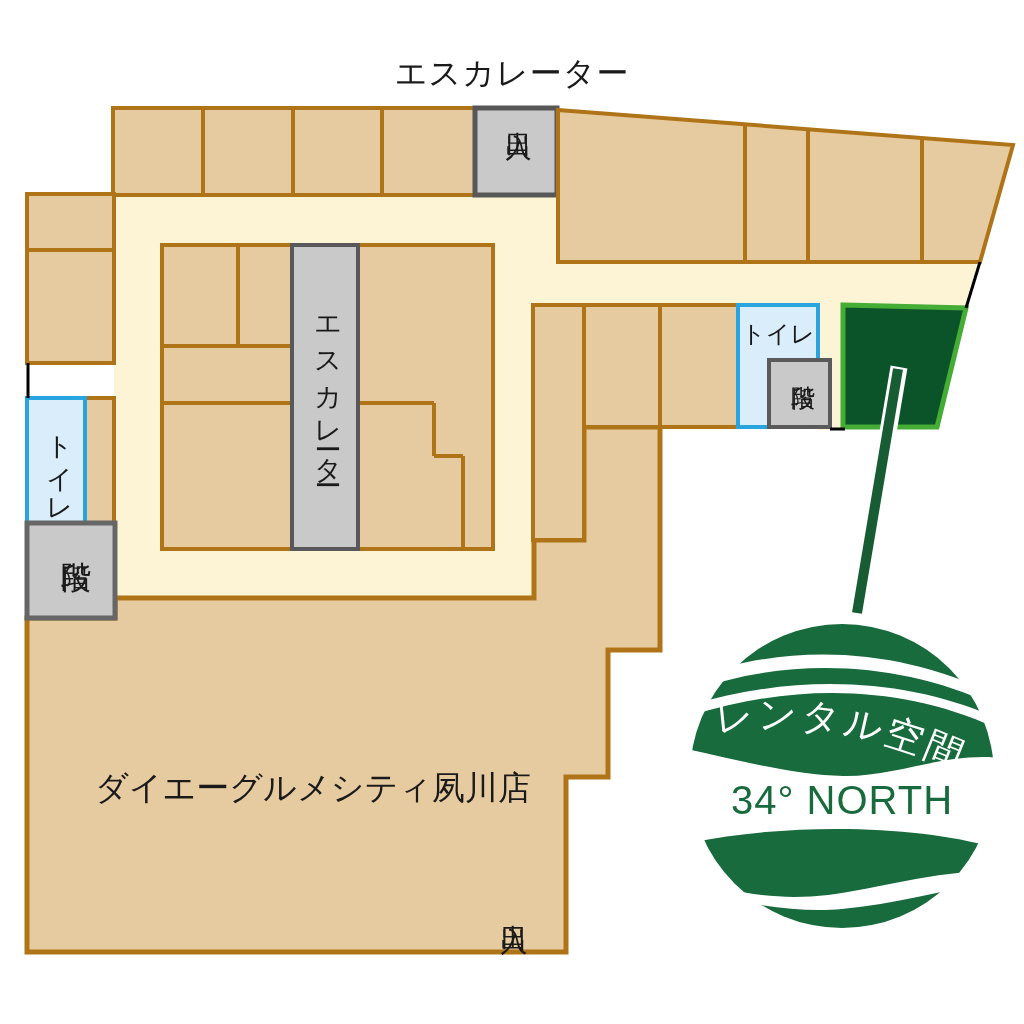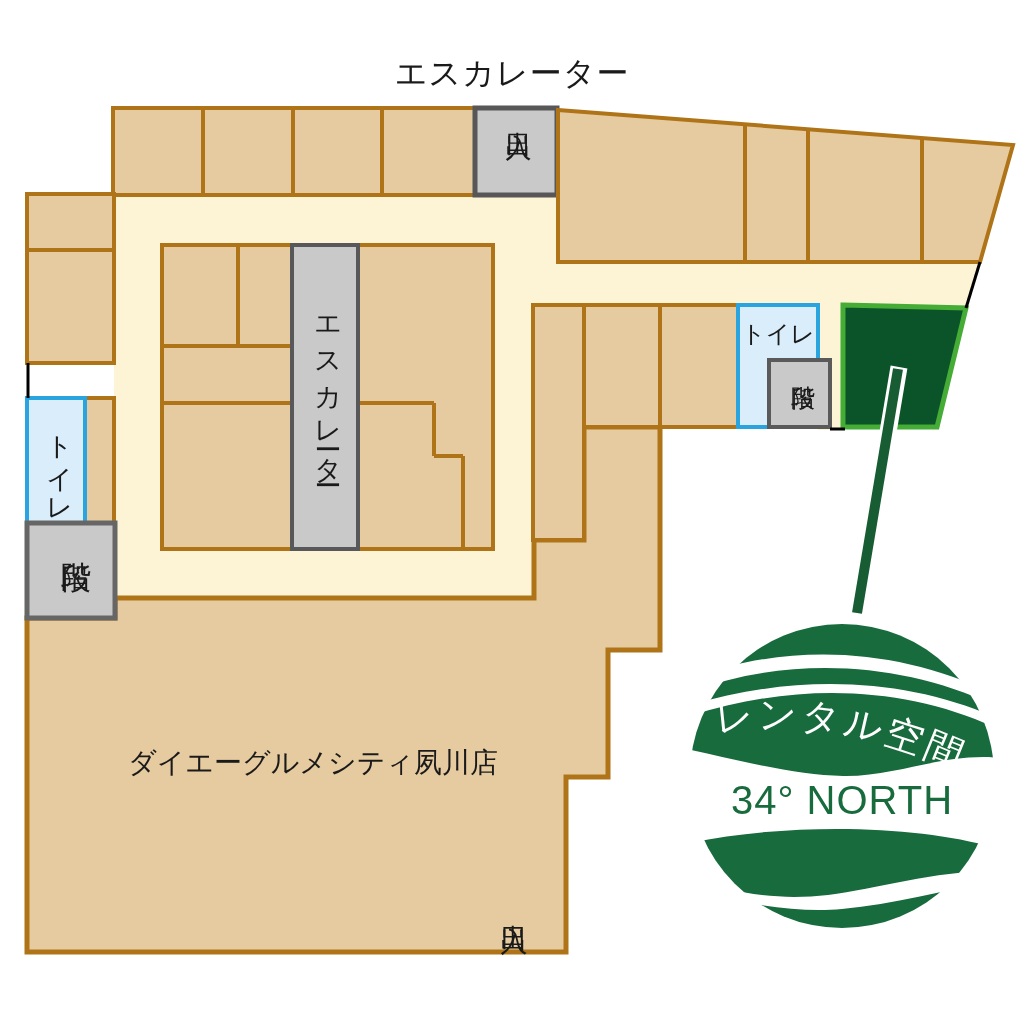--- a/index.html
+++ b/index.html
@@ -8,21 +8,21 @@
   .stage svg{position:absolute;left:0;top:0;}
   .lbl{position:absolute;color:#1a1a1a;white-space:nowrap;}
   .vtext{writing-mode:vertical-rl;letter-spacing:2px;}
   .station{left:0;top:52px;width:1024px;text-align:center;font-size:32px;letter-spacing:1px;}
   .exit-top{left:502px;top:111px;font-size:26px;}
   .escalator{left:310px;top:300px;font-size:27px;letter-spacing:3px;}
   .toilet-left{left:43px;top:417px;font-size:26px;}
   .stairs-left{left:55px;top:538px;font-size:30px;}
   .toilet-right{left:740px;top:318px;width:76px;text-align:center;font-size:24px;}
   .stairs-right{left:787px;top:366px;font-size:24px;letter-spacing:1px;}
-  .daiei{left:93px;top:744px;width:440px;text-align:center;font-size:28px;}
+  .daiei{left:93px;top:766px;width:440px;text-align:center;font-size:33px;}
   .exit-bottom{left:496px;top:903px;font-size:27px;}
 </style>
 </head>
 <body>
 
 <div class="stage">
 
   <svg width="1024" height="1024" viewBox="0 0 1024 1024">
 
     <g>

